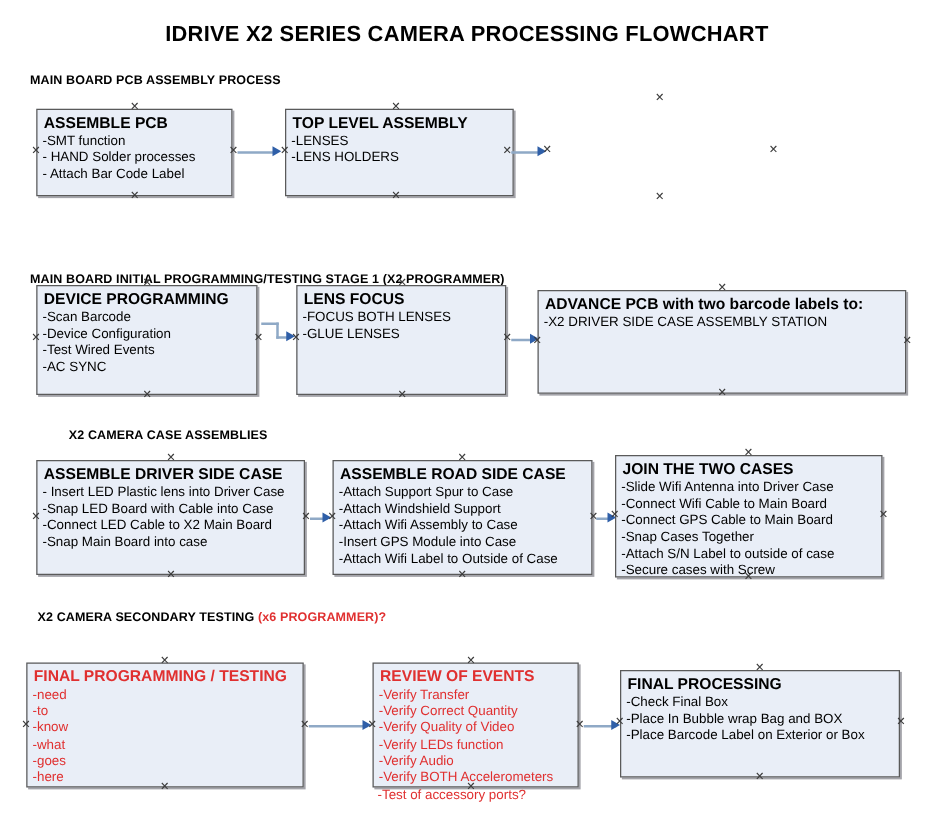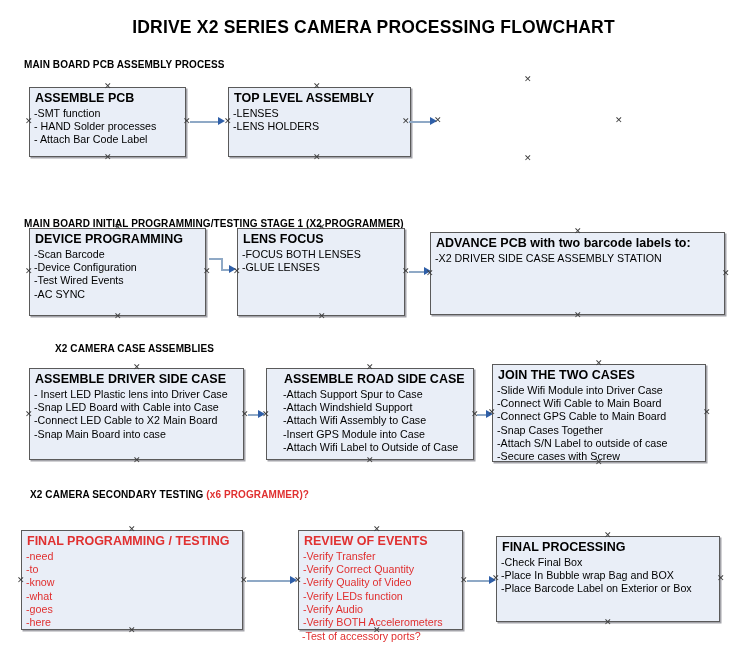--- a/index.html
+++ b/index.html
@@ -167,42 +167,42 @@
     </ul>
   </div>
   <div class="hx" style="left:133px;top:364px;"></div>
   <div class="hx" style="left:133px;top:457px;"></div>
   <div class="hx" style="left:25px;top:411px;"></div>
   <div class="hx" style="left:241px;top:411px;"></div>
 
   <div class="conn" style="left:248px;top:414px;width:14px;"></div>
   <div class="arrow" style="left:258px;top:410px;"></div>
 
-  <div class="box" style="left:266px;top:368px;width:208px;height:92px;padding-left:12px;">
+  <div class="box" style="left:266px;top:368px;width:208px;height:92px;">
     <div class="bt">ASSEMBLE ROAD SIDE CASE</div>
     <ul>
       <li>-Attach Support Spur to Case</li>
       <li>-Attach Windshield Support</li>
       <li>-Attach Wifi Assembly to Case</li>
       <li>-Insert GPS Module into Case</li>
       <li>-Attach Wifi Label to Outside of Case</li>
     </ul>
   </div>
   <div class="hx" style="left:366px;top:364px;"></div>
   <div class="hx" style="left:366px;top:457px;"></div>
   <div class="hx" style="left:262px;top:411px;"></div>
   <div class="hx" style="left:471px;top:411px;"></div>
 
   <div class="conn" style="left:477px;top:414px;width:13px;"></div>
   <div class="arrow" style="left:486px;top:410px;"></div>
 
   <div class="box" style="left:492px;top:364px;width:214px;height:98px;">
     <div class="bt">JOIN THE TWO CASES</div>
     <ul>
-      <li>-Slide Wifi Module into Driver Case</li>
+      <li>-Slide Wifi Antenna into Driver Case</li>
       <li>-Connect Wifi Cable to Main Board</li>
       <li>-Connect GPS Cable to Main Board</li>
       <li>-Snap Cases Together</li>
       <li>-Attach S/N Label to outside of case</li>
       <li>-Secure cases with Screw</li>
     </ul>
   </div>
   <div class="hx" style="left:595px;top:360px;"></div>
   <div class="hx" style="left:595px;top:459px;"></div>
   <div class="hx" style="left:488px;top:409px;"></div>

